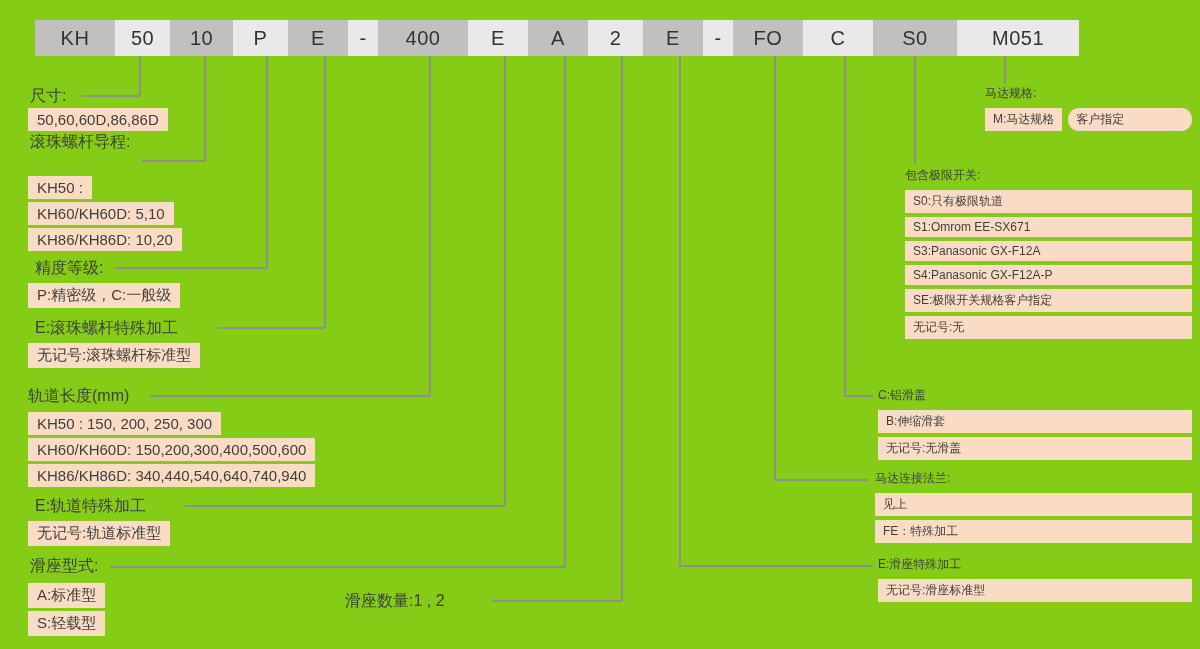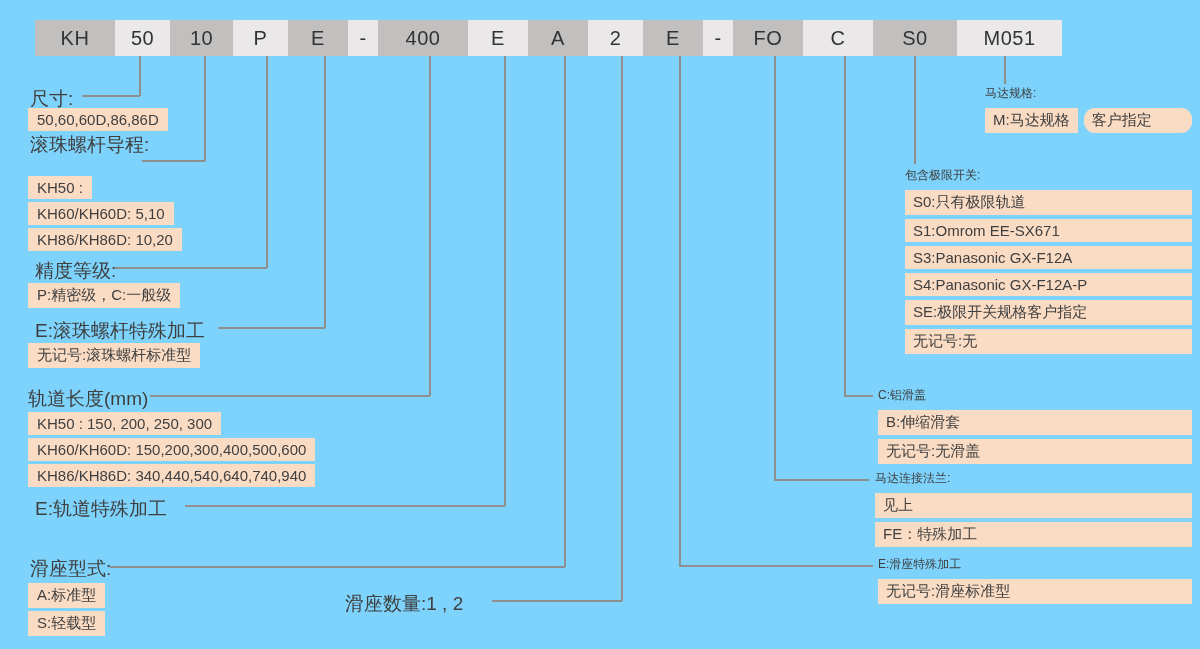--- a/index.html
+++ b/index.html
@@ -4,43 +4,43 @@
 <style>
   :root{
     --hl:#fadcc5;
     --seg-dark:#c2bfbf;
     --seg-light:#eae8e8;
     --line:#8f8f8f;
     --text:#3f3f3f;
   }
   *{margin:0;padding:0;box-sizing:border-box;}
   body{font-family:"Liberation Sans","DejaVu Sans",sans-serif;background:#fff;color:var(--text);}
-  .canvas{position:relative;width:1200px;height:649px;background:#7dd3fc;overflow:hidden;}
+  .canvas{position:relative;width:1200px;height:649px;background:#84cc16;overflow:hidden;}
 
   
   .code-bar{position:absolute;left:35px;top:20px;height:36px;display:flex;}
   .seg{display:flex;align-items:center;justify-content:center;font-size:20px;letter-spacing:.5px;color:#333;}
   .seg:nth-child(odd){background:var(--seg-dark);}
   .seg:nth-child(even){background:var(--seg-light);}
 
   
   .vline{position:absolute;width:2px;background:var(--line);}
   .hline{position:absolute;height:2px;background:var(--line);}
 
   
-  .label{position:absolute;font-size:19px;white-space:nowrap;color:var(--text);}
+  .label{position:absolute;font-size:16px;white-space:nowrap;color:var(--text);}
   .hl{background:var(--hl);padding:3px 9px;font-size:15px;white-space:nowrap;width:fit-content;color:var(--text);}
   .hl-abs{position:absolute;}
   .stack{position:absolute;}
   .stack .hl{margin-bottom:3px;}
 
   
   .rcol{position:absolute;}
   .rcol .label2{font-size:12px;margin-bottom:6px;white-space:nowrap;color:var(--text);}
-  .rcol .hl-row{background:var(--hl);padding:3px 8px;font-size:15px;margin-bottom:4px;white-space:nowrap;color:var(--text);}
+  .rcol .hl-row{background:var(--hl);padding:3px 8px;font-size:12px;margin-bottom:4px;white-space:nowrap;color:var(--text);}
   .pair{display:flex;gap:6px;}
   .pair .hl-row{margin-bottom:0;}
   .grow{flex:1;border-radius:11px;}
 </style>
 </head>
 <body>
 
 <div class="canvas">
 
   <div class="code-bar">
@@ -52,21 +52,21 @@
     <div class="seg" style="width:30px">-</div>
     <div class="seg" style="width:90px">400</div>
     <div class="seg" style="width:60px">E</div>
     <div class="seg" style="width:60px">A</div>
     <div class="seg" style="width:55px">2</div>
     <div class="seg" style="width:60px">E</div>
     <div class="seg" style="width:30px">-</div>
     <div class="seg" style="width:70px">FO</div>
     <div class="seg" style="width:70px">C</div>
     <div class="seg" style="width:84px">S0</div>
-    <div class="seg" style="width:105px">M051</div>
+    <div class="seg" style="width:122px">M051</div>
   </div>
 
   <div class="vline" style="left:139px;top:56px;height:40px"></div>
   <div class="vline" style="left:204px;top:56px;height:105px"></div>
   <div class="vline" style="left:266px;top:56px;height:212px"></div>
   <div class="vline" style="left:324px;top:56px;height:272px"></div>
   <div class="vline" style="left:429px;top:56px;height:340px"></div>
   <div class="vline" style="left:504px;top:56px;height:450px"></div>
   <div class="vline" style="left:564px;top:56px;height:511px"></div>
   <div class="vline" style="left:621px;top:56px;height:545px"></div>
@@ -105,20 +105,21 @@
   <div class="hl hl-abs" style="left:28px;top:343px">无记号:滚珠螺杆标准型</div>
 
   <div class="label" style="left:28px;top:386px">轨道长度(mm)</div>
   <div class="stack" style="left:28px;top:412px">
     <div class="hl">KH50 : 150, 200, 250, 300</div>
     <div class="hl">KH60/KH60D: 150,200,300,400,500,600</div>
     <div class="hl">KH86/KH86D: 340,440,540,640,740,940</div>
   </div>
 
   <div class="label" style="left:35px;top:496px">E:轨道特殊加工</div>
+  <div class="hl hl-abs" style="left:28px;top:521px">无记号:轨道标准型</div>
 
   <div class="label" style="left:30px;top:556px">滑座型式:</div>
   <div class="stack" style="left:28px;top:583px">
     <div class="hl">A:标准型</div>
     <div class="hl">S:轻载型</div>
   </div>
 
   <div class="label" style="left:345px;top:591px">滑座数量:1 , 2</div>
 
   <div class="rcol" style="left:985px;top:85px;width:207px">

